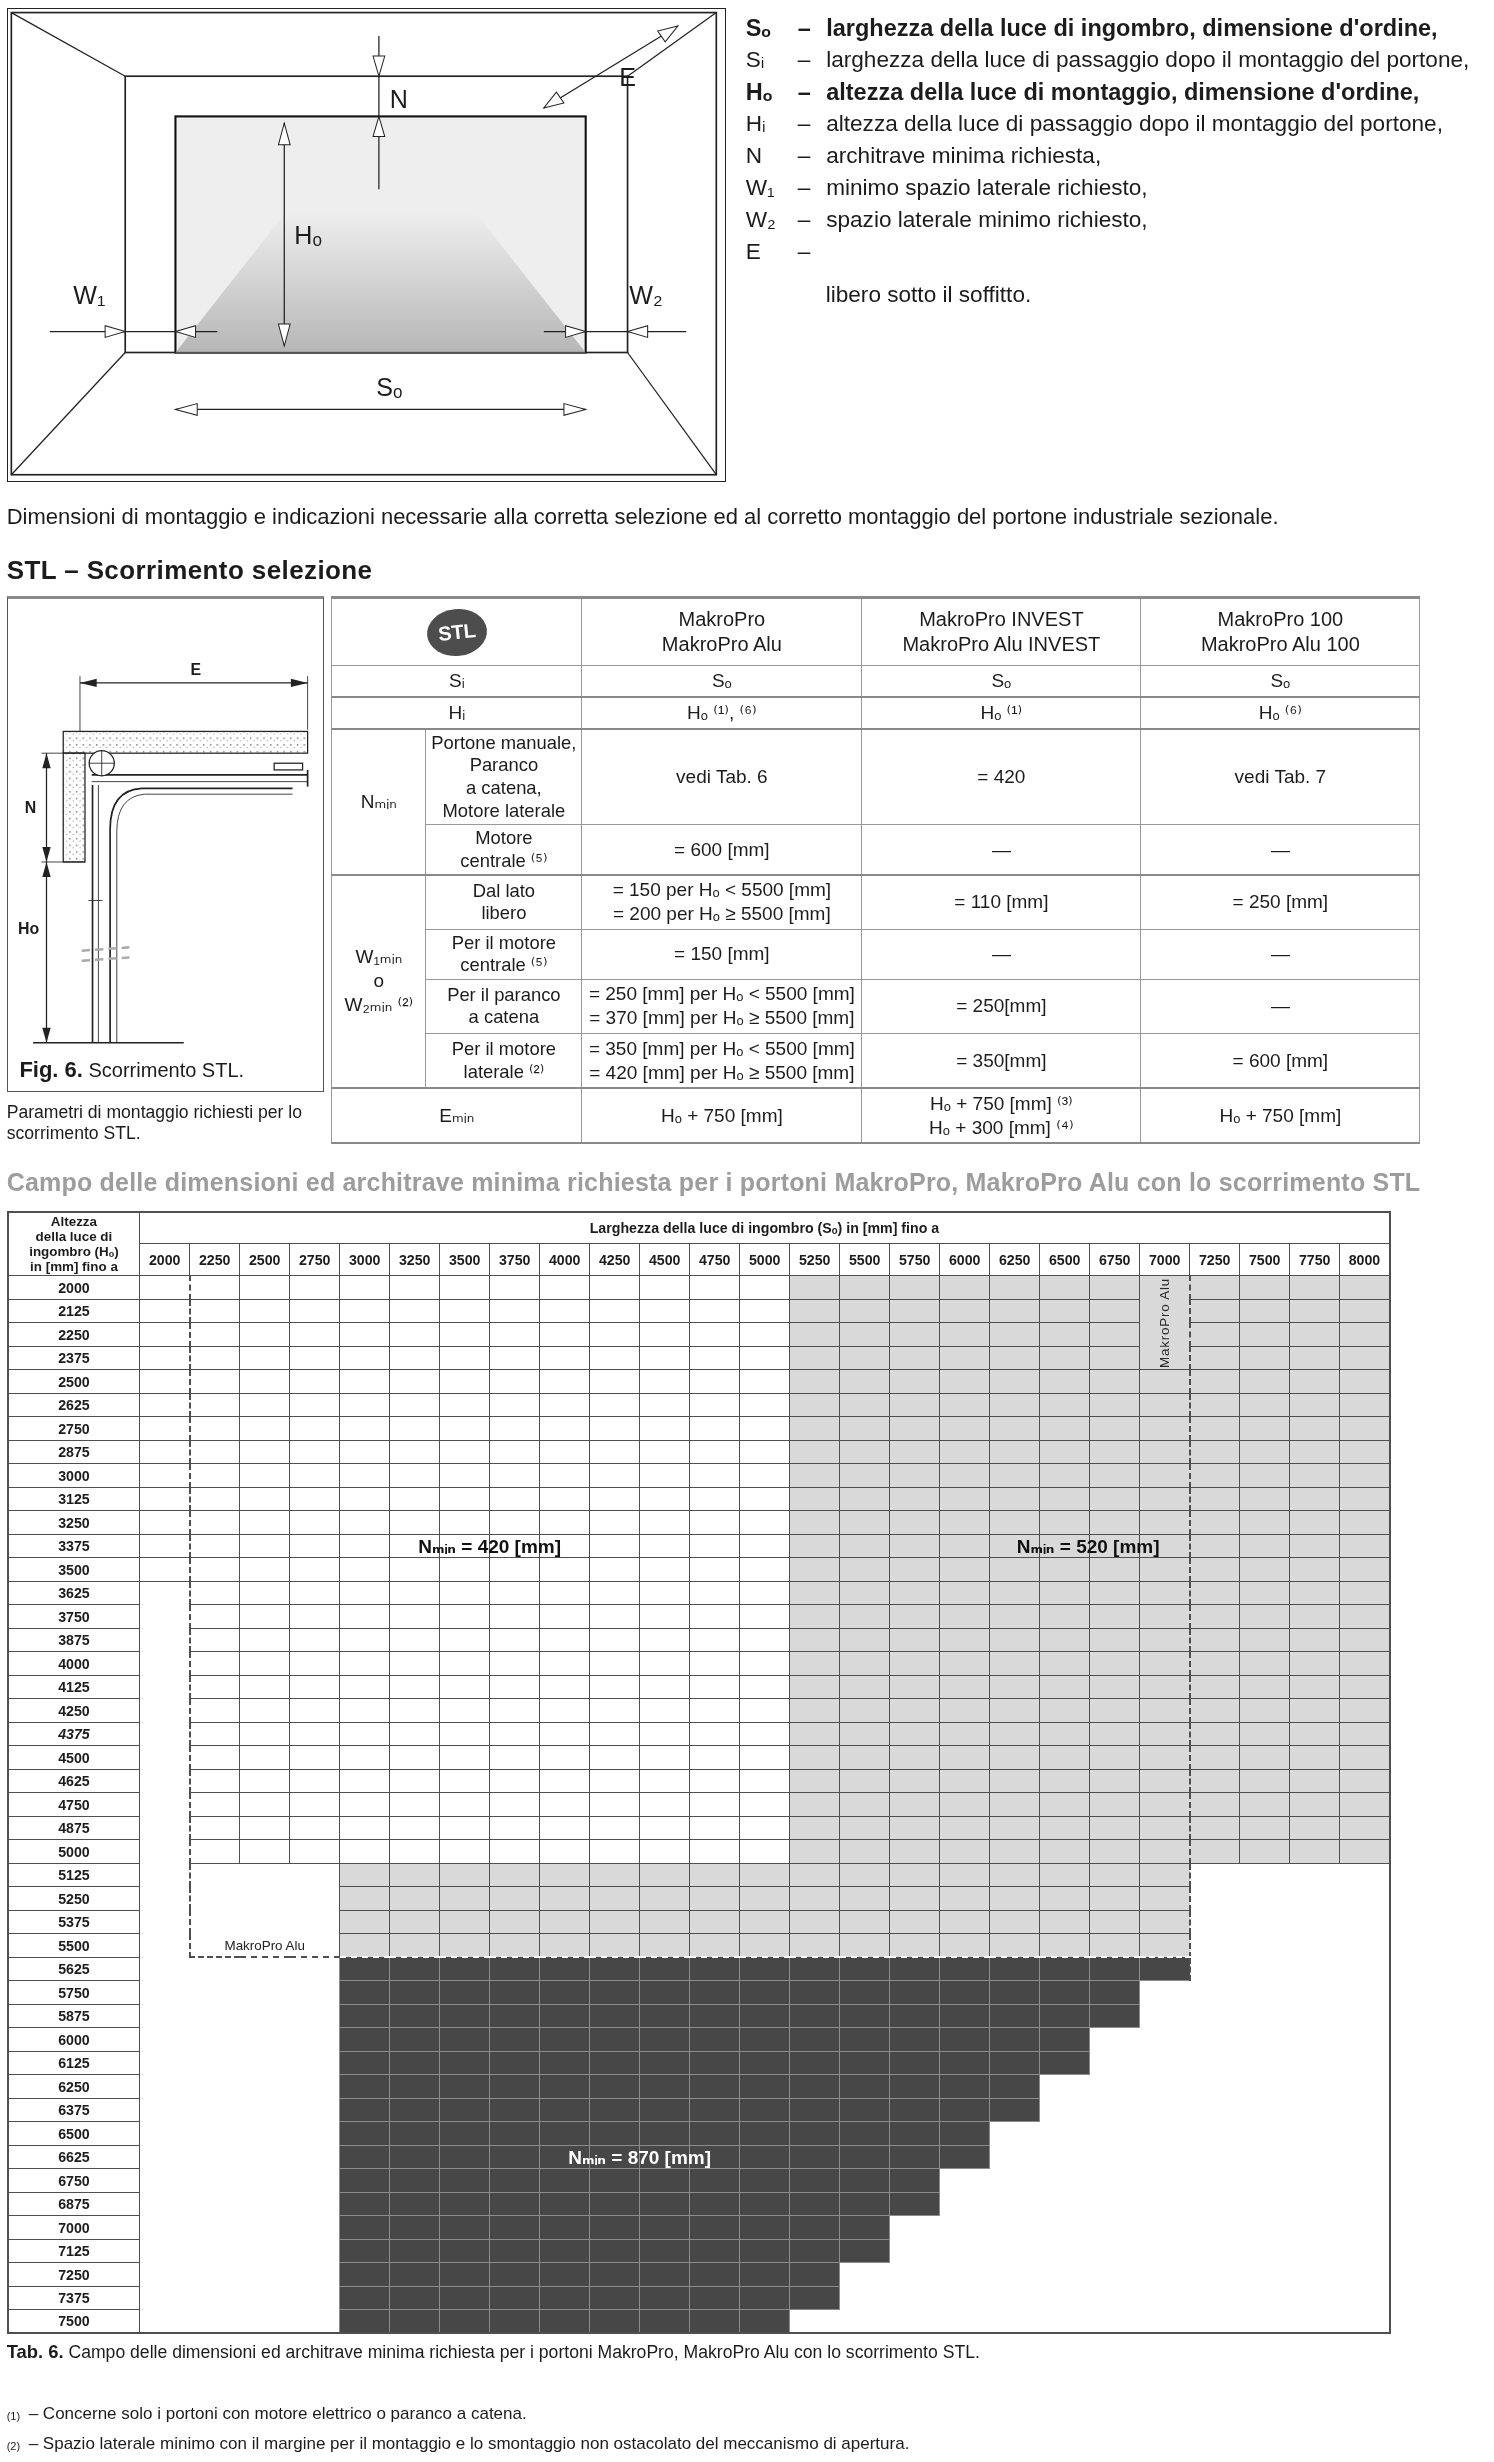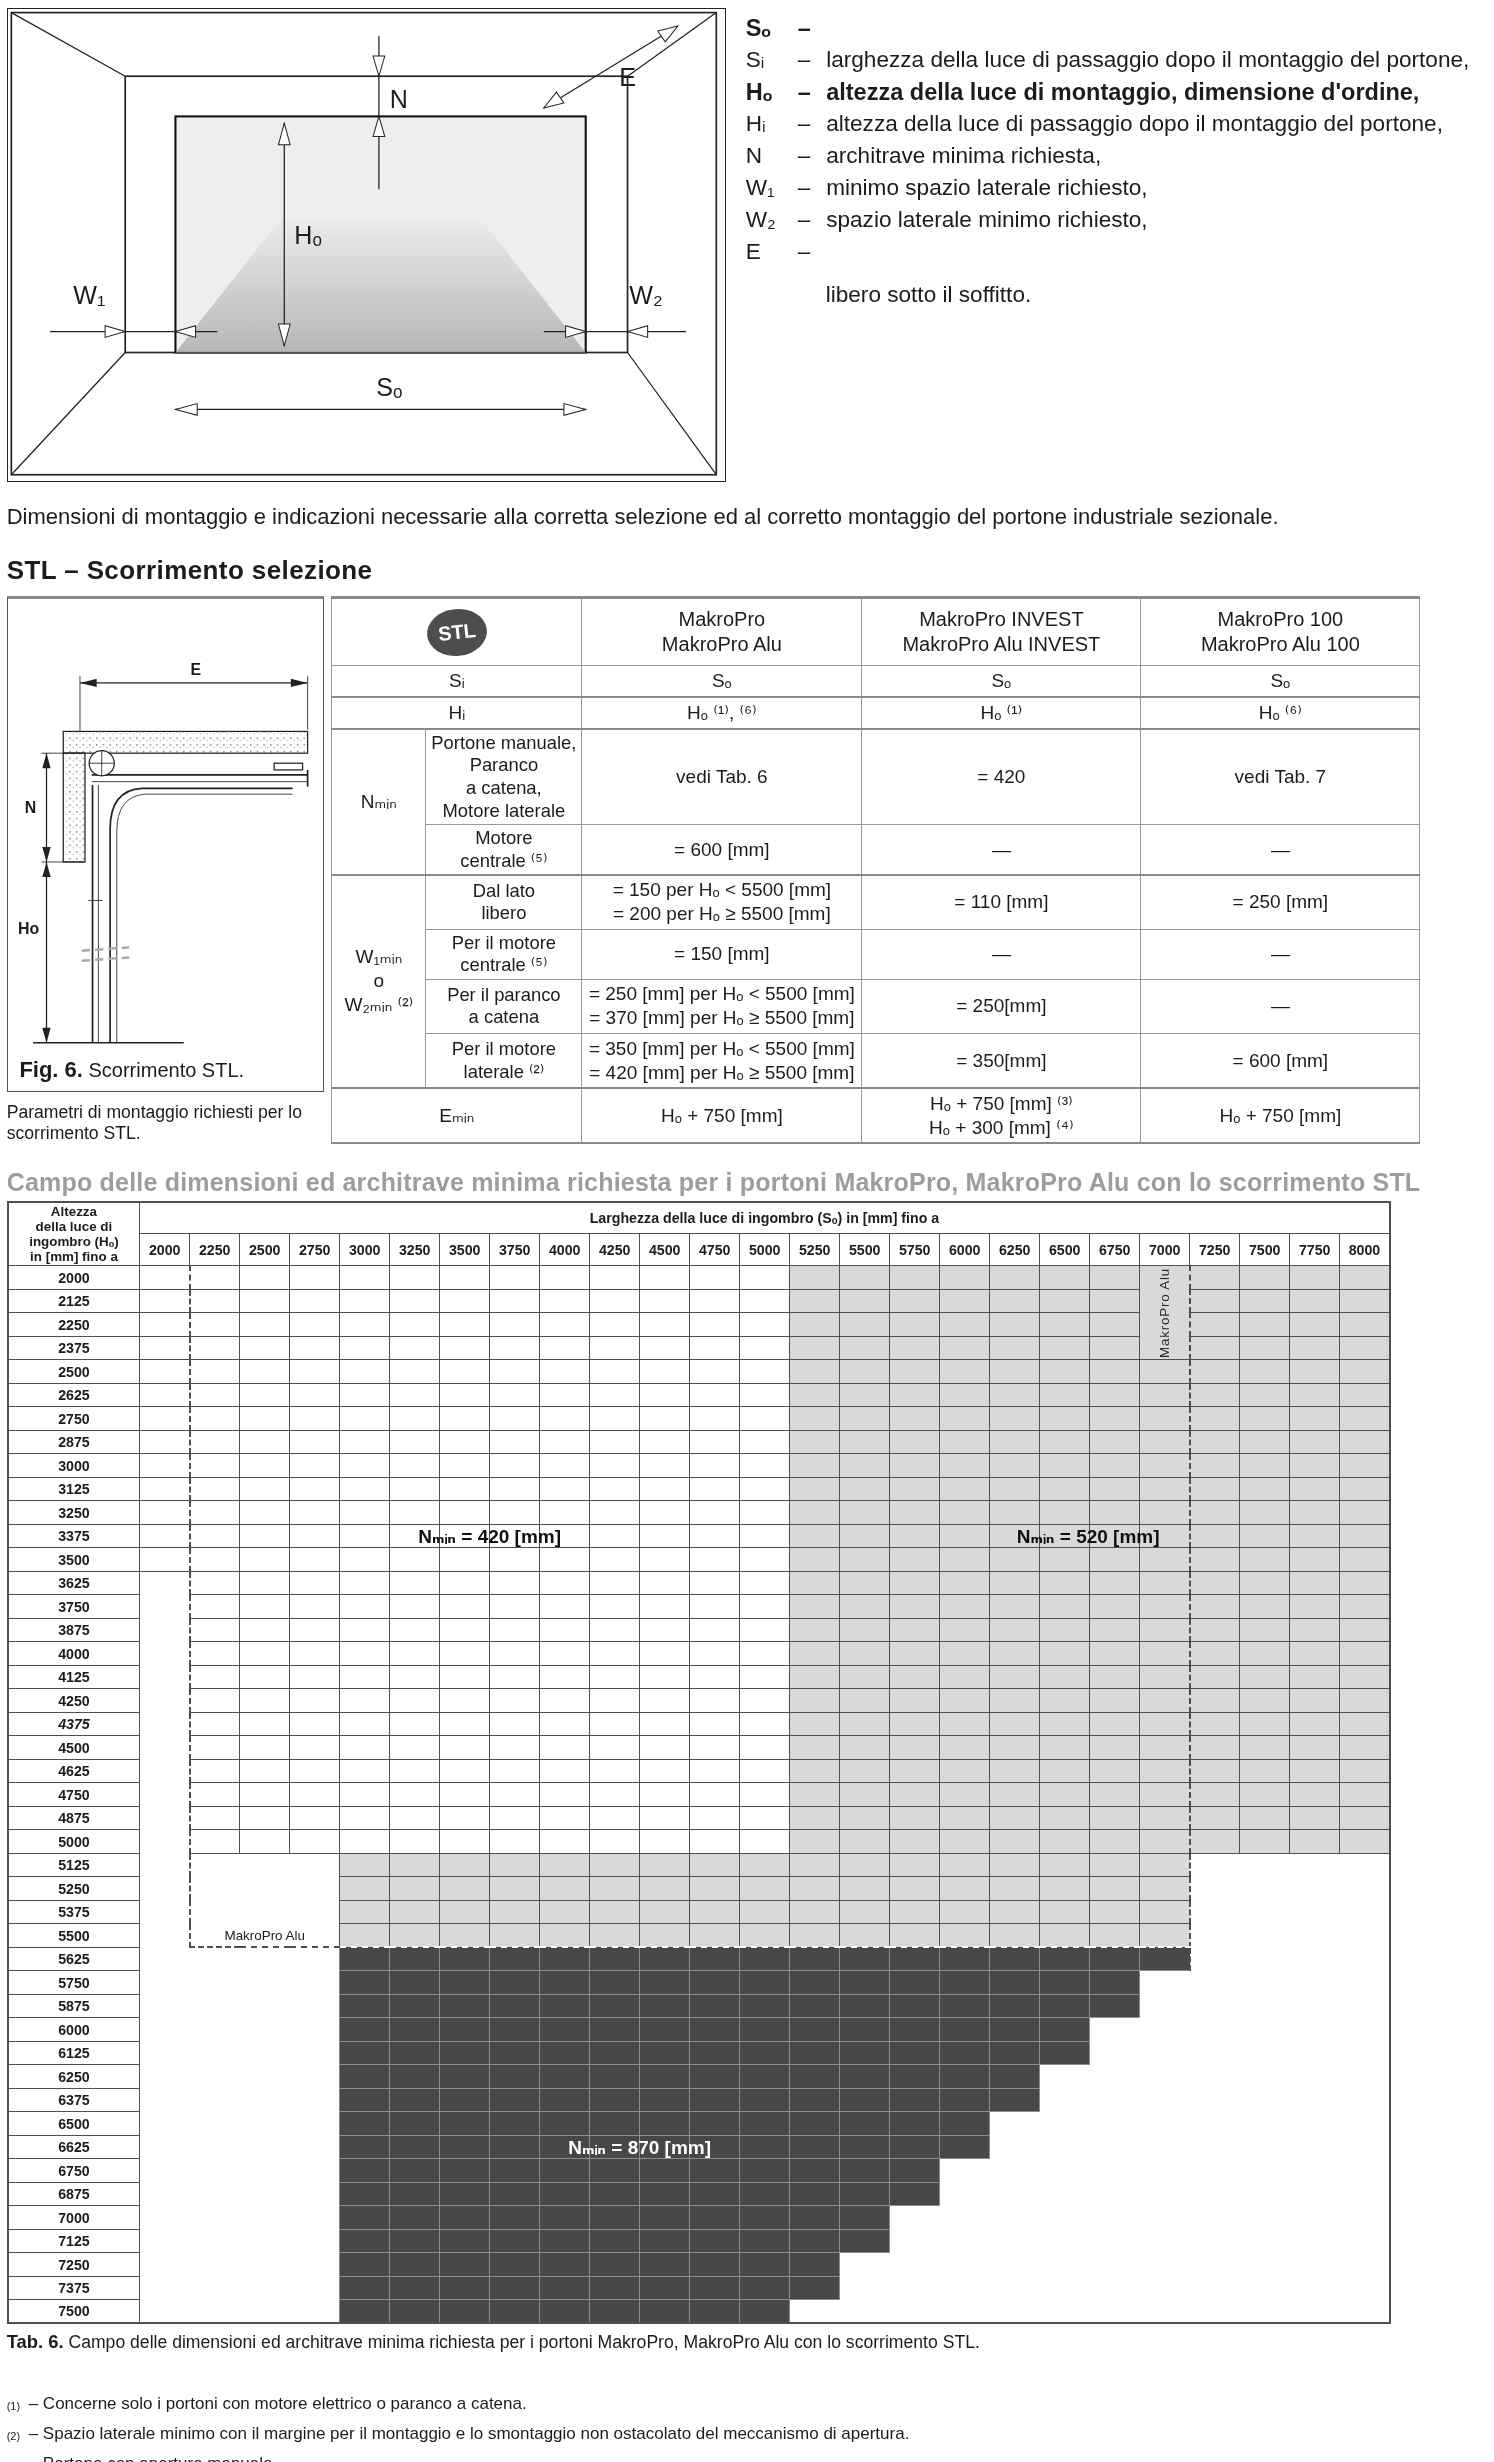--- a/index.html
+++ b/index.html
@@ -59,21 +59,21 @@
     display: inline-block; width: 60px; height: 47px; border-radius: 50%;
     background: #4d4d4d; color: #fff; font-weight: bold; font-size: 20px;
     line-height: 47px; text-align: center; transform: rotate(-6deg);
   }
 
   
   .chart-title { font-size: 25px; font-weight: bold; color: #9d9d9d; margin-top: 23.5px; letter-spacing: 0.2px; }
 
   table.grid {
     border-collapse: collapse; table-layout: fixed;
-    margin-top: 4px; border: 2.5px solid #4f4f4f;
+    margin-top: 14px; border: 2.5px solid #4f4f4f;
   }
   table.grid th, table.grid td { padding: 0; }
   table.grid th {
     border: 1.7px solid #4f4f4f; background: #fff;
     font-weight: bold; text-align: center;
   }
   table.grid th.corner { font-size: 13.4px; line-height: 15px; }
   table.grid th.xtitle { font-size: 14.2px; height: 32px; }
   table.grid th.collab { font-size: 14.2px; height: 32px; }
   table.grid th.rowlab { font-size: 14.2px; height: 23.5px; }
@@ -162,20 +162,21 @@
       <line x1="200" y1="478" x2="690" y2="478" stroke="#222" stroke-width="1.5"></line>
       <polygon points="200,478 226,471 226,485" fill="#fff" stroke="#222" stroke-width="1.2"></polygon>
       <polygon points="690,478 664,471 664,485" fill="#fff" stroke="#222" stroke-width="1.2"></polygon>
       <text x="440" y="462" font-size="30">Sₒ</text>
     </svg>
   </div>
   <div class="legend">
     <div class="legend-row bold">
       <span class="legend-sym">Sₒ</span>
       <span class="legend-dash">–</span>
+      <span class="legend-desc">larghezza della luce di ingombro, dimensione d'ordine,</span>
     </div>
     <div class="legend-row">
       <span class="legend-sym">Sᵢ</span>
       <span class="legend-dash">–</span>
       <span class="legend-desc">larghezza della luce di passaggio dopo il montaggio del portone,</span>
     </div>
     <div class="legend-row bold">
       <span class="legend-sym">Hₒ</span>
       <span class="legend-dash">–</span>
       <span class="legend-desc">altezza della luce di montaggio, dimensione d'ordine,</span>

